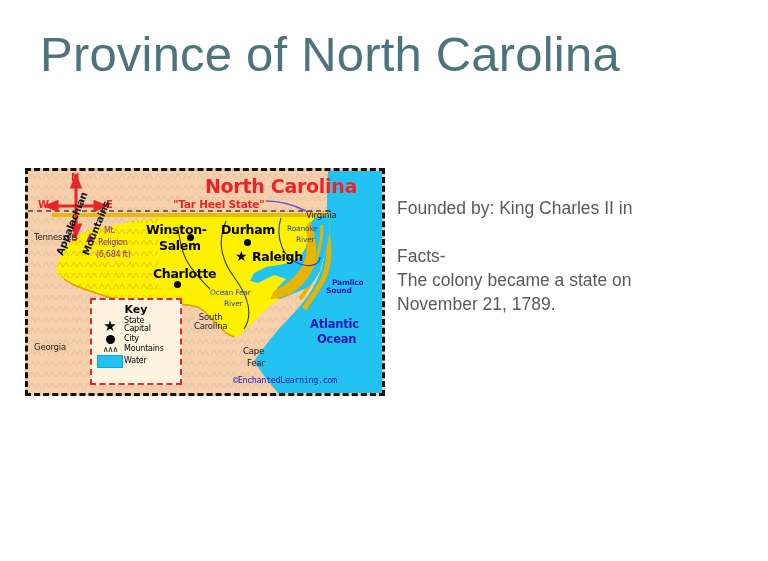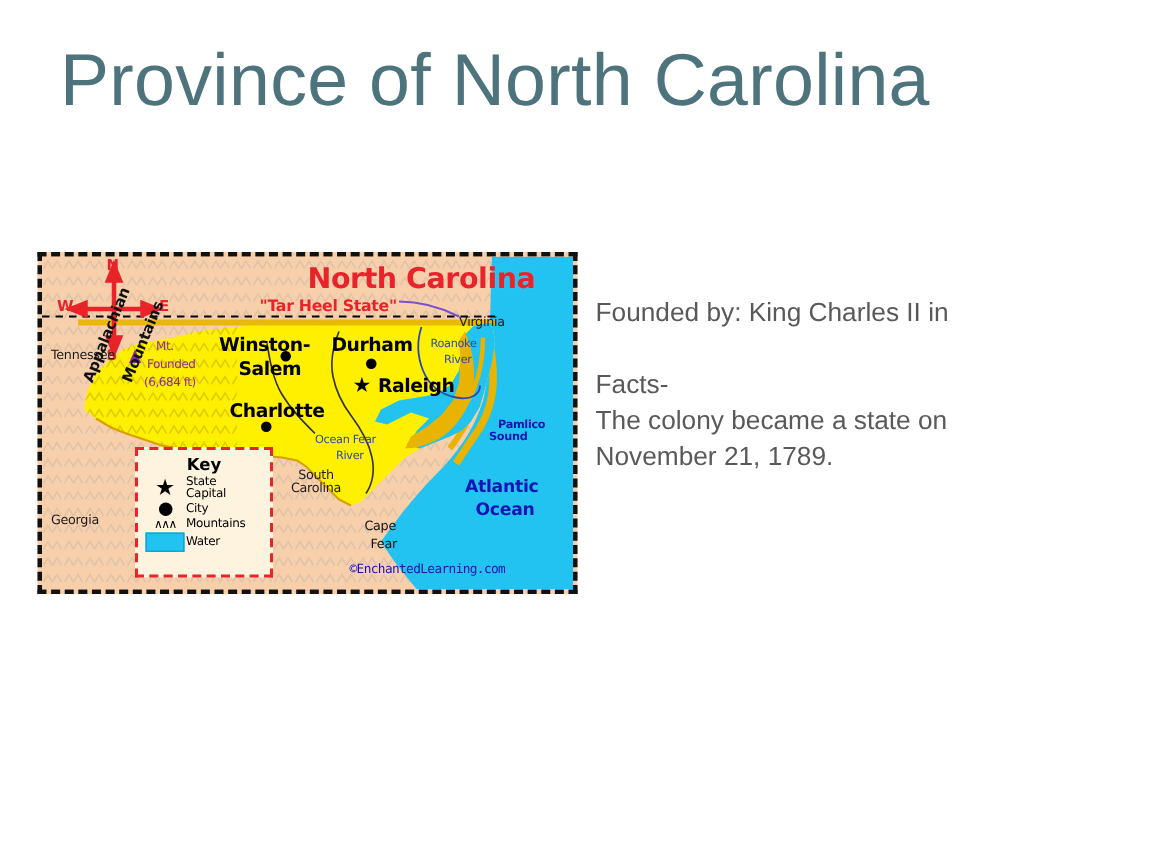--- a/index.html
+++ b/index.html
@@ -297,21 +297,21 @@
 
     <div class="mlabel m-state" style="left:6px; top:62px;">Tennessee</div>
     <div class="mlabel m-state" style="left:6px; top:172px;">Georgia</div>
     <div class="mlabel m-state" style="left:278px; top:40px;">Virginia</div>
     <div class="mlabel m-state" style="left:166px; top:142px; line-height:1.1; text-align:center;">South<br>Carolina</div>
 
     <div class="mlabel vert-label" style="left:27px; top:82px; transform:rotate(-68deg);">Appalachian</div>
     <div class="mlabel vert-label" style="left:53px; top:82px; transform:rotate(-68deg);">Mountains</div>
 
     <div class="mlabel m-peak" style="left:76px; top:56px;">Mt.</div>
-    <div class="mlabel m-peak" style="left:70px; top:68px;">Founded</div>
+    <div class="mlabel m-peak" style="left:70px; top:68px;">Religion</div>
     <div class="mlabel m-peak" style="left:68px; top:80px;">(6,684 ft)</div>
 
     <div class="mlabel m-city" style="left:118px; top:53px;">Winston-</div>
     <div class="mlabel m-city" style="left:131px; top:69px;">Salem</div>
     <span class="dot" style="left:159px; top:63px;"></span>
 
     <div class="mlabel m-city" style="left:193px; top:53px;">Durham</div>
     <span class="dot" style="left:216px; top:68px;"></span>
 
     <span class="starmark" style="left:207px; top:78px;">★</span>

